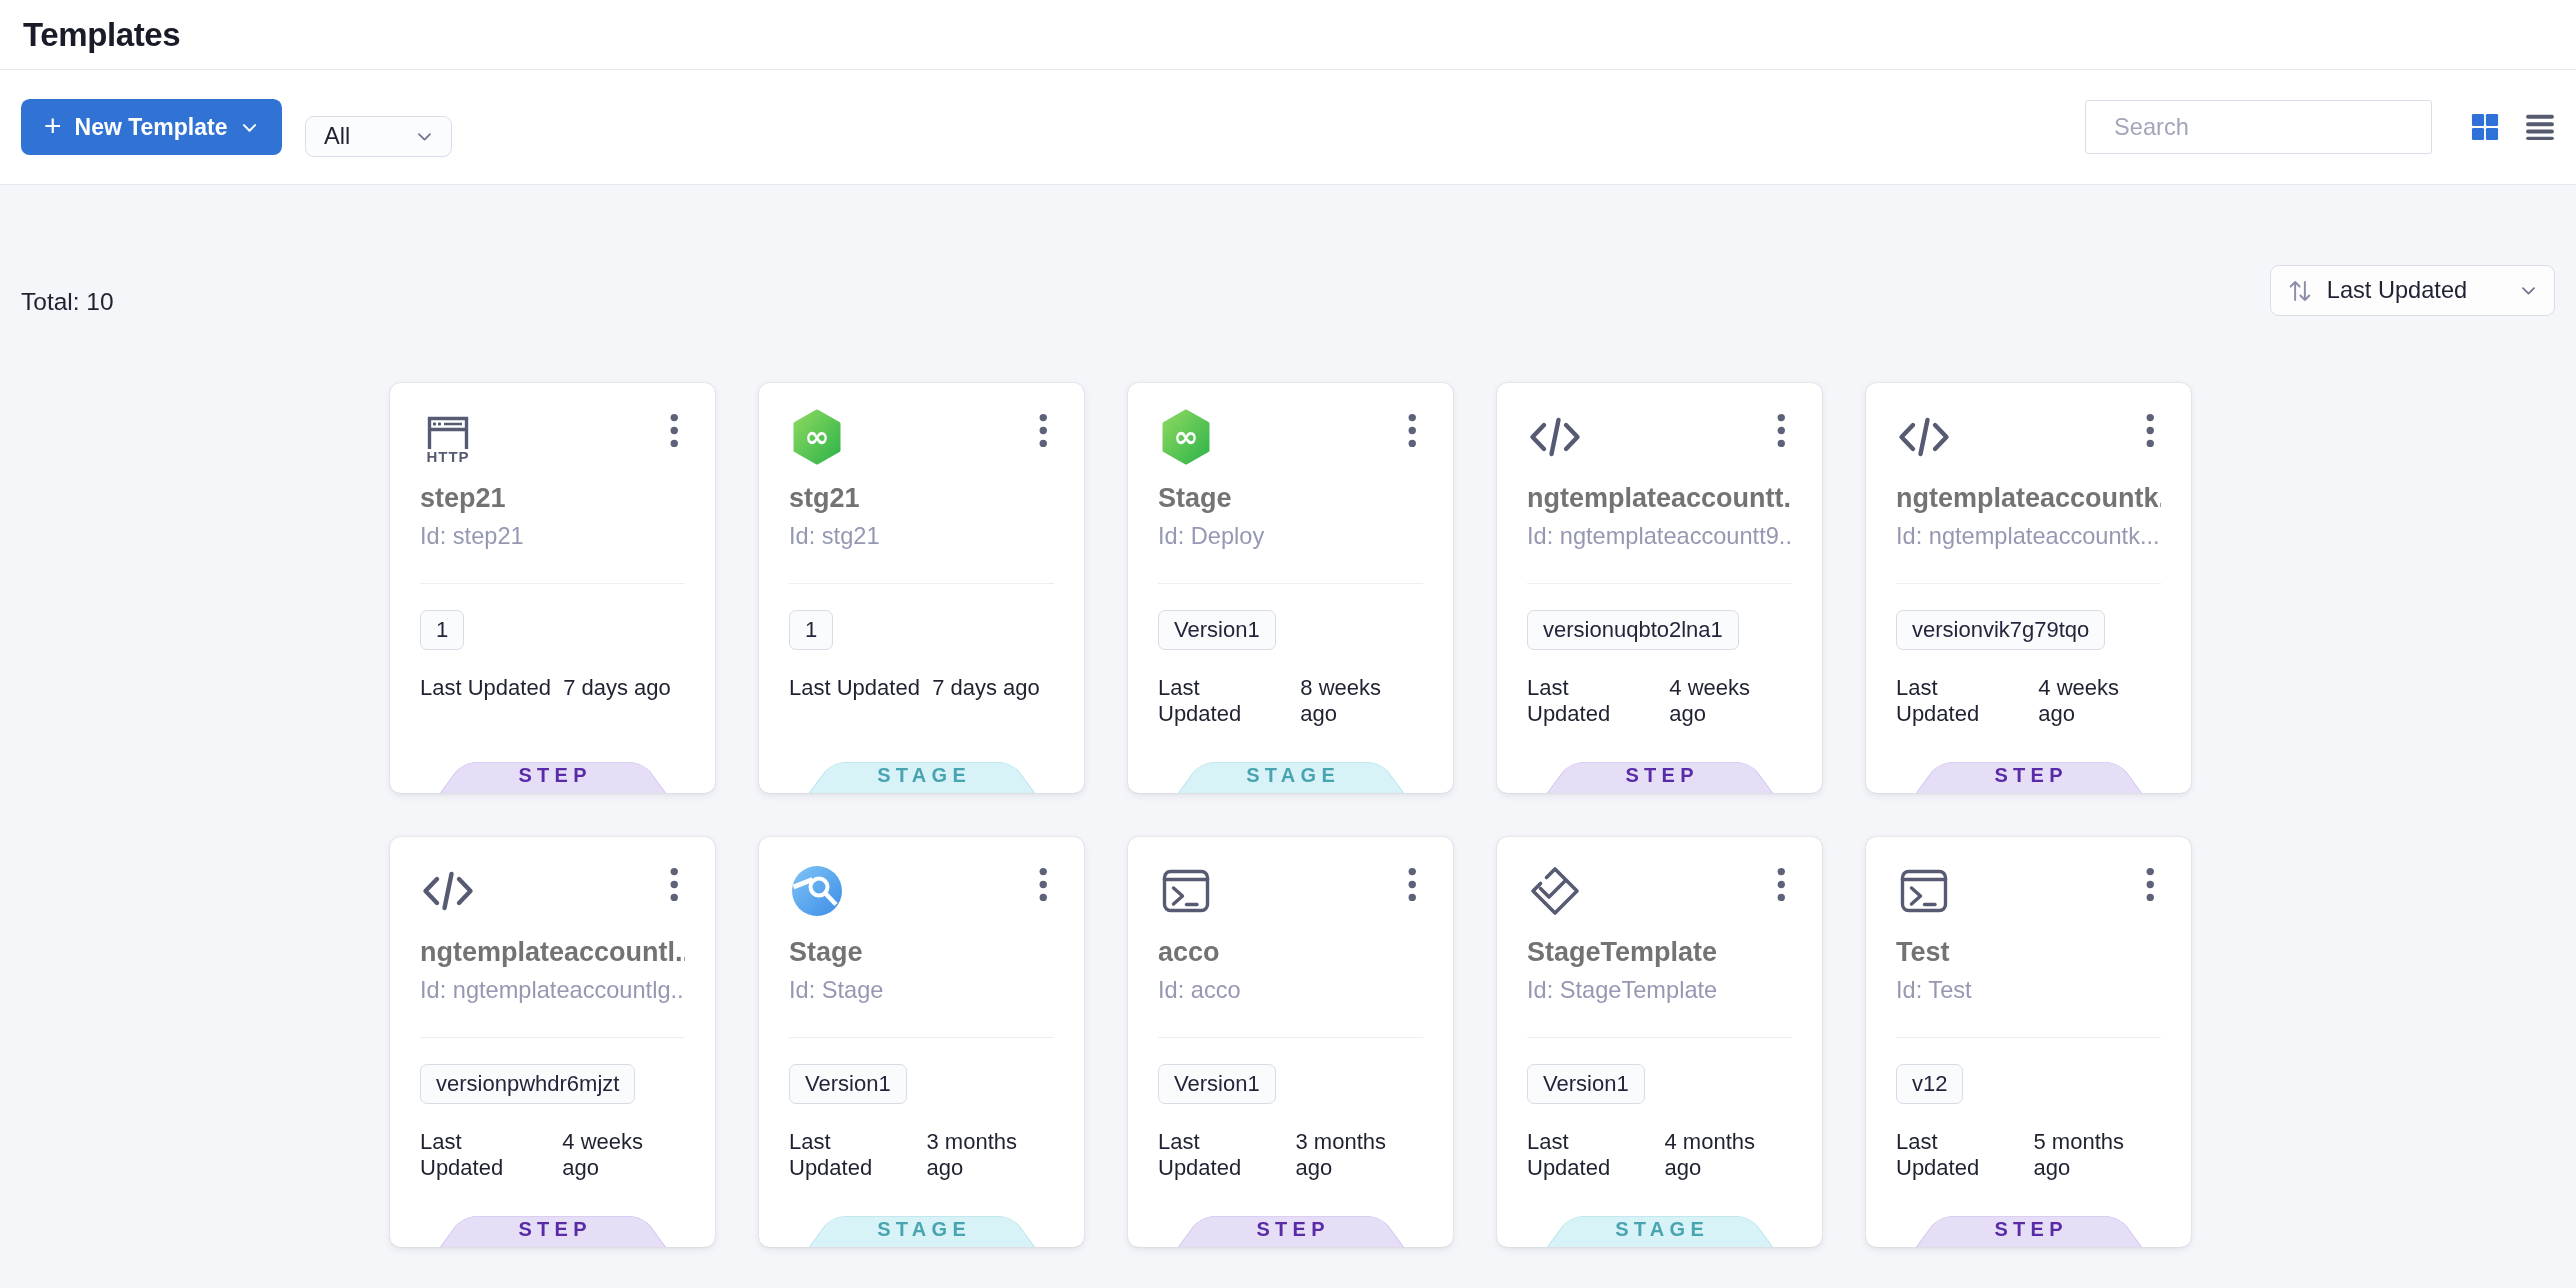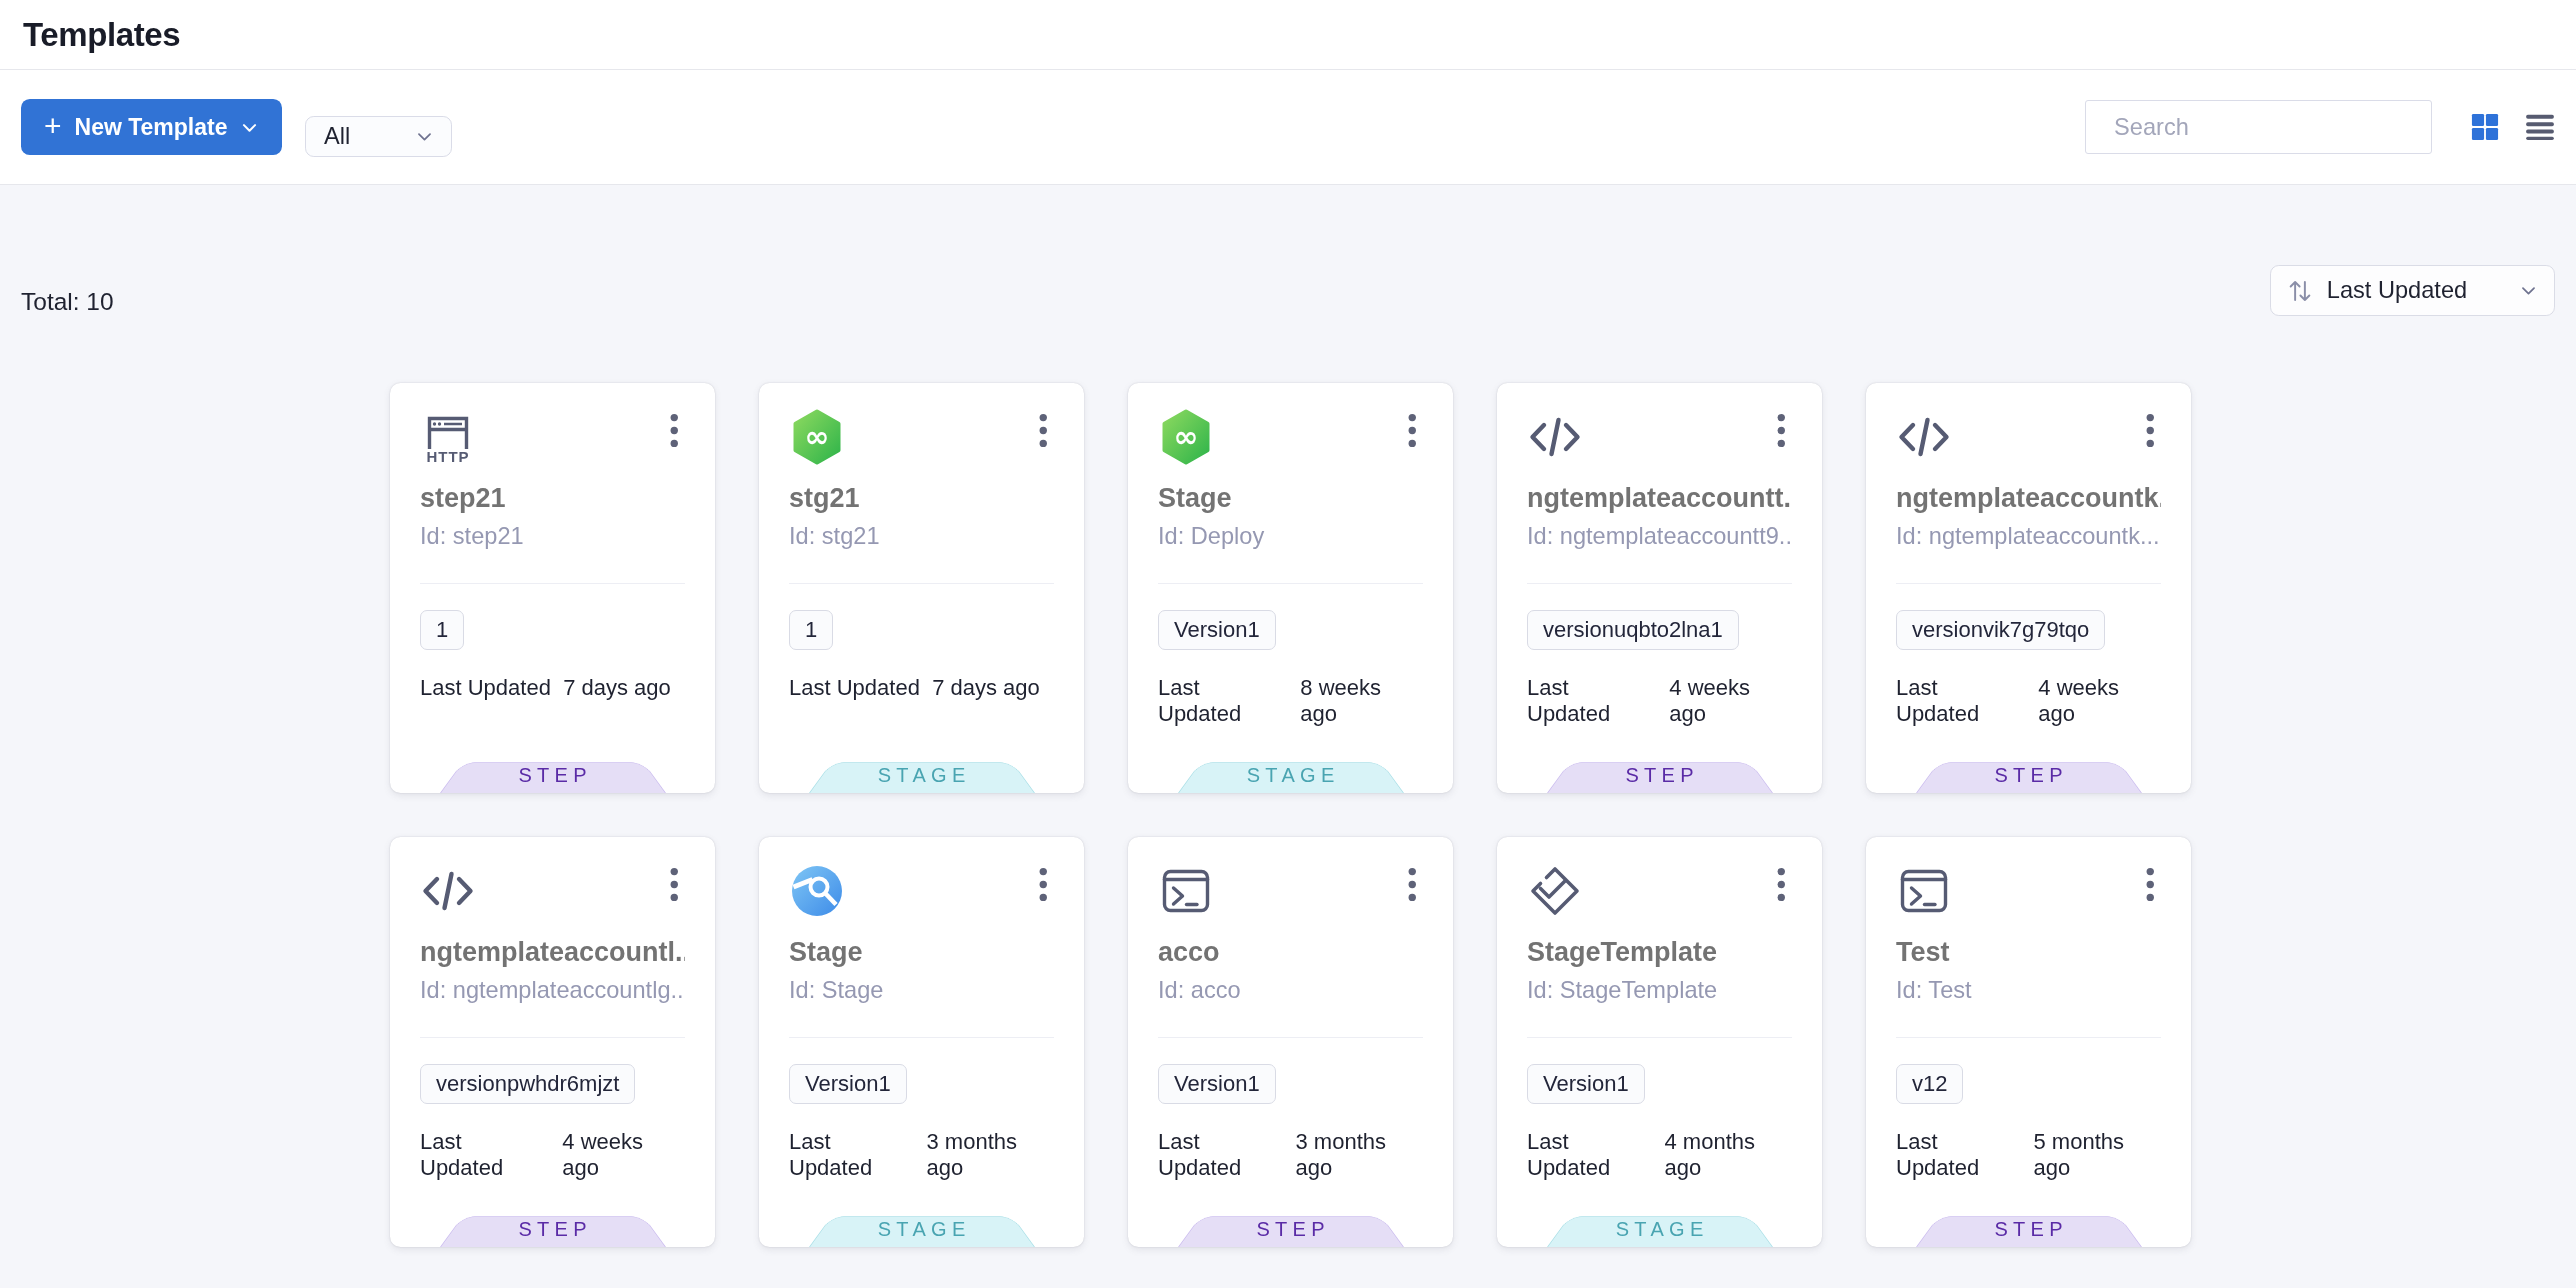--- a/index.html
+++ b/index.html
@@ -61,21 +61,21 @@
                    border-radius:7px; font-size:22px; color:#23263A; white-space:nowrap; }
   .updated { margin-top:24.5px; display:flex; gap:12.3px; font-size:22px; color:#1F2230; }
 
   
   .ribbon { position:absolute; bottom:0; left:50%; transform:translateX(-50%);
             width:226px; height:39px; display:flex; align-items:flex-end; justify-content:center; }
   .ribbon::before { content:""; position:absolute; inset:0;
                     border-radius:15.8px 15.8px 0 0;
                     transform:perspective(30px) rotateX(11deg); transform-origin:50% 100%;
                     background:var(--rbg); border:1.8px solid var(--rb); border-bottom:none; }
-  .ribbon-label { position:relative; font-size:20px; font-weight:400; letter-spacing:5.3px;
+  .ribbon-label { position:relative; font-size:20px; font-weight:700; letter-spacing:5.3px;
                   padding-left:5.3px; color:var(--rt); margin-bottom:6.1px; }
   .ribbon-step  { --rbg:#E5DEF6; --rb:#CDBFEF; --rt:#5A2BA6; }
   .ribbon-stage { --rbg:#D8F3F7; --rb:#AEE1E8; --rt:#49A4B1; }
 </style>
 </head>
 <body>
 
 <header class="page-header">
   <h1 class="page-title">Templates</h1>
 </header>

